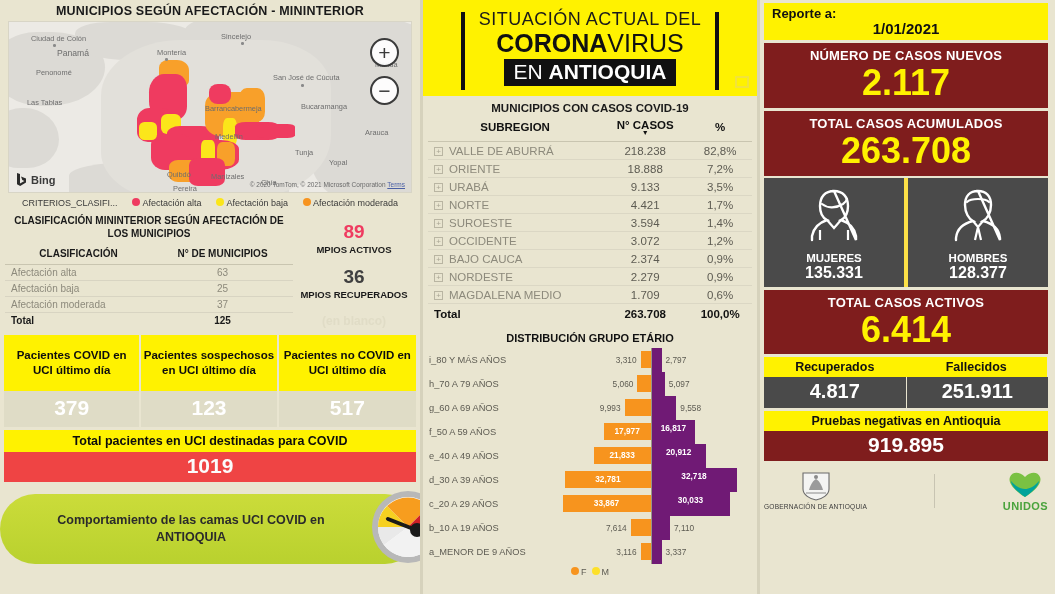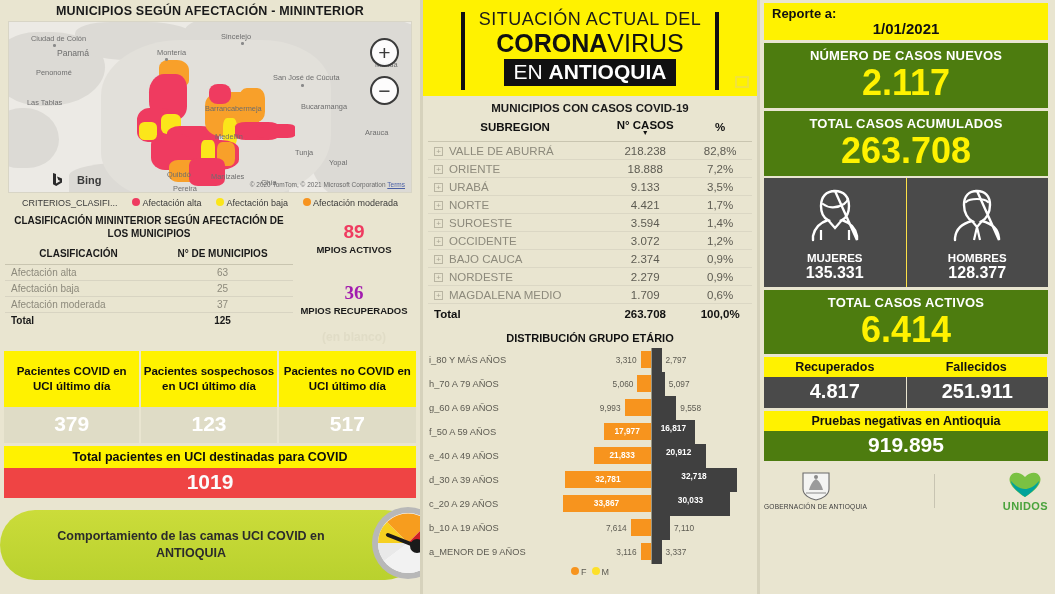--- a/index.html
+++ b/index.html
@@ -36,21 +36,21 @@
   .citydot { position:absolute; width:2.5px; height:2.5px; background:#8a8a8a; border-radius:50%; }
   .zoom-btn {
     position: absolute; right: 12px; width: 29px; height: 29px; border-radius: 50%;
     background: rgba(255,255,255,.92); border: 2px solid #3b3b3b;
     display: flex; align-items: center; justify-content: center;
     font-size: 21px; color: #3b3b3b; line-height: 1; font-weight: 300;
   }
   .zoom-in { top: 16px; }
   .zoom-out { top: 54px; }
   .bing { position:absolute; left:8px; bottom:6px; font-size:11px; color:#3b3b3b;
-          font-weight:bold; display:flex; align-items:center; gap:15px;margin-left:36px; }
+          font-weight:bold; display:flex; align-items:center; gap:5px; }
   .bing svg { display:block; }
   .attrib { position:absolute; right:6px; bottom:4px; font-size:6.5px; color:#6b6b6b; }
   .attrib u { color:#4a5fa5; }
   .legend { display:flex; align-items:center; justify-content:center; gap:15px;
             font-size:9px; color:#3a3a3a; padding:5px 0 4px; }
   .legend .lbl { color:#3a3a3a; }
   .dot { width:8px; height:8px; border-radius:50%; display:inline-block; margin-right:2px;}
   .d-alta{background:#ef3b60;} .d-baja{background:#fbe61a;} .d-mod{background:#f79420;}
 
   .clasif-wrap { display:flex; padding:0 5px; }
@@ -59,21 +59,21 @@
                   line-height:1.25; padding:3px 4px 5px; }
   table.ctab { width:100%; border-collapse:collapse; font-size:10px; }
   table.ctab th { font-weight:bold; font-size:10px; color:#1a1a1a; padding:3px 6px 5px;
                   border-bottom:1px solid #c9c5b0; text-align:center;}
   table.ctab th.c1 { text-align:center; }
   table.ctab td { padding:2px 6px; color:#8d8a7c; border-bottom:1px solid #d8d4c2; }
   table.ctab td.num { text-align:center; }
   table.ctab tr.total td { color:#1a1a1a; font-weight:bold; border-bottom:none; }
   .clasif-right { flex:1; text-align:center; padding-top:10px; position:relative; }
   .big-pink { color:#ef3b60; font-size:19px; font-weight:bold; line-height:1.1; }
-  .big-orange { color:#a21caf; font-size:19px; font-weight:bold; line-height:1.1; margin-top:28px;font-family:Liberation Serif, serif;}
+  .big-orange { color:#404040; font-size:19px; font-weight:bold; line-height:1.1; margin-top:12px;}
   .mlabel { font-size:9.5px; font-weight:bold; color:#1a1a1a; margin-top:1px; }
   .enblanco { color:#e0dcc6; font-size:12px; font-weight:bold; margin-top:14px; }
 
   .uci { margin-top:7px; padding:0 4px; }
   .uci-row { display:flex; }
   .uci-col { flex:1; }
   .uci-head { background:#fff200; color:#0d0d0d; font-weight:bold; font-size:11.5px;
               text-align:center; padding:4px 2px; line-height:1.28; height:56px;
               display:flex; align-items:center; justify-content:center; border-right:2px solid #e9e5d0;}
   .uci-col:last-child .uci-head { border-right:none; }
@@ -132,39 +132,39 @@
 
   .dist-title { text-align:center; font-weight:bold; font-size:11px; color:#111;
                 padding:9px 0 4px; }
   .pyramid { position:relative; padding:0 6px; }
   .pyr-row { display:flex; align-items:center; height:24px; }
   .pyr-label { width:122px; font-size:9.3px; color:#5d5b52; white-space:nowrap; }
   .pyr-bars { flex:1; display:flex; align-items:center; position:relative; }
   .side-f { flex:1; display:flex; justify-content:flex-end; align-items:center; gap:4px; }
   .side-m { flex:1; display:flex; justify-content:flex-start; align-items:center; gap:4px; }
   .bar-f { background:#f7941e; height:17px; }
-  .bar-m { background:#404040; height:24px; }
+  .bar-m { background:#701a75; height:24px; }
   .axis { width:1px; background:#9b9784; height:24px; }
   .v-out { font-size:8.3px; color:#5d5b52; }
   .v-in { font-size:8.3px; color:#ffffff; font-weight:bold; position:absolute; }
   .pyr-legend { display:flex; justify-content:center; align-items:center; gap:5px;
                 font-size:9px; color:#5d5b52; padding-top:3px; }
 
   
   .right { width: 292px; height:594px; background:#e9e5d0; padding:3px 4px 0 4px; }
   .yel-head { background:#fff200; color:#111; font-weight:bold; font-size:13px;
               padding:3px 8px; }
   .yel-head .d { display:block; text-align:center; font-size:15px; margin-top:-1px; }
-  .dk { background:#4d7c0f; text-align:center; }
+  .dk { background:#7f1d1d; text-align:center; }
   .dk-label { color:#fff; font-weight:bold; font-size:13px; padding:5px 0 0; letter-spacing:.2px;}
   .dk-val-y { color:#fff200; font-weight:bold; font-size:36px; line-height:1.05; padding:1px 0 6px;}
   .dk-val-w { color:#fff; font-weight:bold; font-size:21px; line-height:1.1; padding:2px 0 5px;}
   .gender { display:flex; background:#4a4a4a; margin-top:2px; }
   .gcol { flex:1; text-align:center; padding:6px 0 5px; }
-  .gcol:first-child { border-right:1px solid #fde047; }
+  .gcol:first-child { border-right:4px solid #fde047; }
   .glabel { color:#fff; font-weight:bold; font-size:11.5px; margin-top:2px; }
   .gval { color:#fff; font-weight:bold; font-size:16px; }
   .sec { margin-top:3px; }
   .two { display:flex; }
   .two > div { flex:1; }
   .two-head { background:#fff200; color:#111; font-weight:bold; font-size:12.5px;
               text-align:center; padding:3px 0; }
   .two-val { background:#4a4a4a; color:#fff; font-weight:bold; font-size:20px;
              text-align:center; padding:3px 0 5px; }
   .bsep { border-right:1px solid #e9e5d0; }

